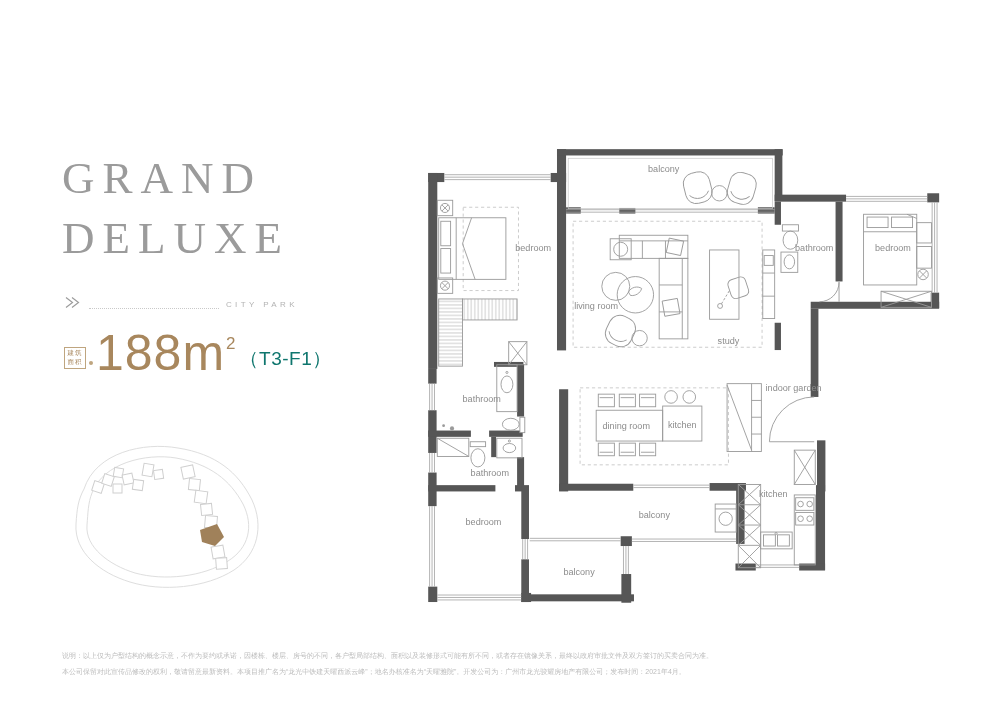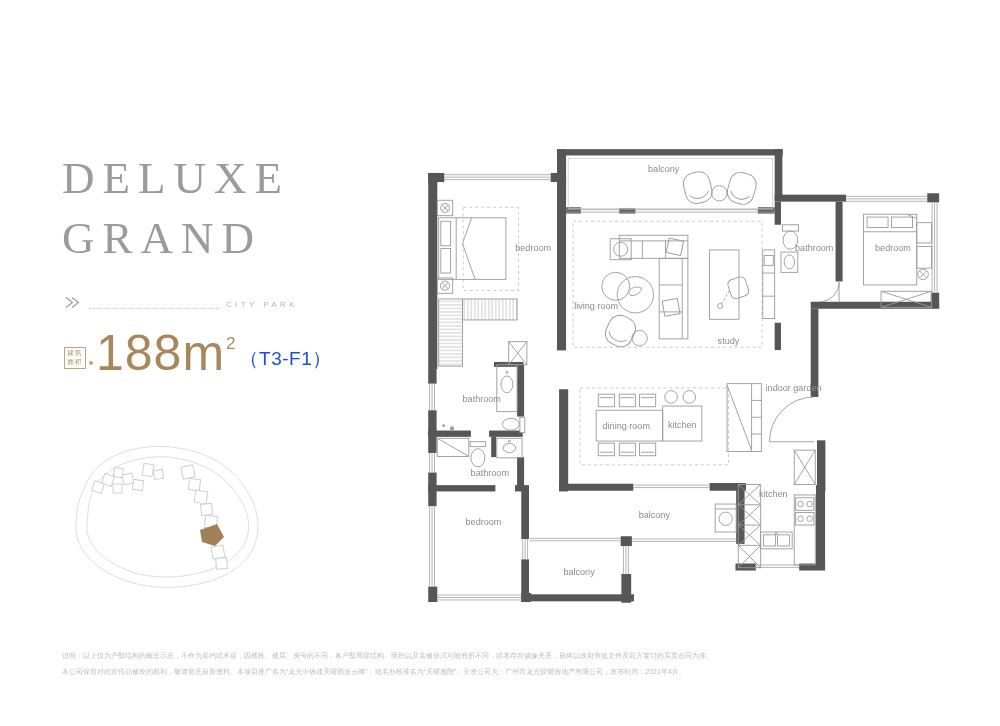--- a/index.html
+++ b/index.html
@@ -12,43 +12,43 @@
   .tagline-row{position:absolute;left:64px;top:296px;width:234px;display:flex;align-items:flex-end;gap:7px;}
   .tagline-row .dots{flex:1;border-top:1px dotted #c9c9c9;height:0;}
   .tagline{font-size:8px;letter-spacing:3.4px;color:#b3b3b3;white-space:nowrap;}
   .area-row{position:absolute;left:64px;top:330px;display:flex;align-items:flex-end;height:44px;}
   .area-box{width:20px;height:20px;border:1px solid #bfa57f;color:#a8875d;font-size:6.5px;
             line-height:1.35;display:flex;flex-direction:column;align-items:center;justify-content:center;
             letter-spacing:1px;margin-bottom:5px;}
   .gold-dot{width:4px;height:4px;border-radius:50%;background:#bfa57f;margin:0 3px 9px 3px;}
   .area-value{font-size:50px;color:#a8875d;line-height:0.82;letter-spacing:1px;}
   .area-sup{font-size:17px;color:#a8875d;position:relative;top:-20px;left:1px;}
-  .area-code{font-size:19px;color:#1d4ed8;margin-left:5px;margin-bottom:2px;letter-spacing:0.5px;margin-top:19px;}
+  .area-code{font-size:19px;color:#0f766e;margin-left:5px;margin-bottom:2px;letter-spacing:0.5px;margin-top:19px;}
   .siteplan{position:absolute;left:66px;top:434px;}
   
   .floorplan{position:absolute;left:410px;top:135px;width:540px;height:470px;}
   .wall{fill:#565656;}
   .win{stroke:#a6a6a6;stroke-width:2.4;}
   .thin{fill:none;stroke:#c6c6c6;stroke-width:2;}
   .furn{fill:none;stroke:#9a9a9a;stroke-width:2.6;}
   .furnf{fill:#9a9a9a;stroke:none;}
   .dash{fill:none;stroke:#bdbdbd;stroke-width:2.2;stroke-dasharray:9 8;}
   .rlabel{fill:#8c8c8c;font-family:"Liberation Sans",sans-serif;font-size:26px;}
   
   .disclaimer{position:absolute;left:62px;top:648px;color:#bcbcbc;font-size:7px;line-height:16px;}
   .disclaimer p{margin:0;white-space:nowrap;}
 </style>
 </head>
 <body>
 
 <div class="page">
 
   <div class="title">
+    <div class="line">GRAND</div>
     <div class="line">DELUXE</div>
-    <div class="line">GRAND</div>
   </div>
 
   <div class="tagline-row">
     <svg width="18" height="13" viewBox="0 0 18 13">
       <path d="M2,1.5 L8.5,6.5 L2,11.5 M8,1.5 L14.5,6.5 L8,11.5" fill="none" stroke="#9c9c9c" stroke-width="1.2"></path>
     </svg>
     <div class="dots"></div>
     <span class="tagline">CITY PARK</span>
   </div>
 

